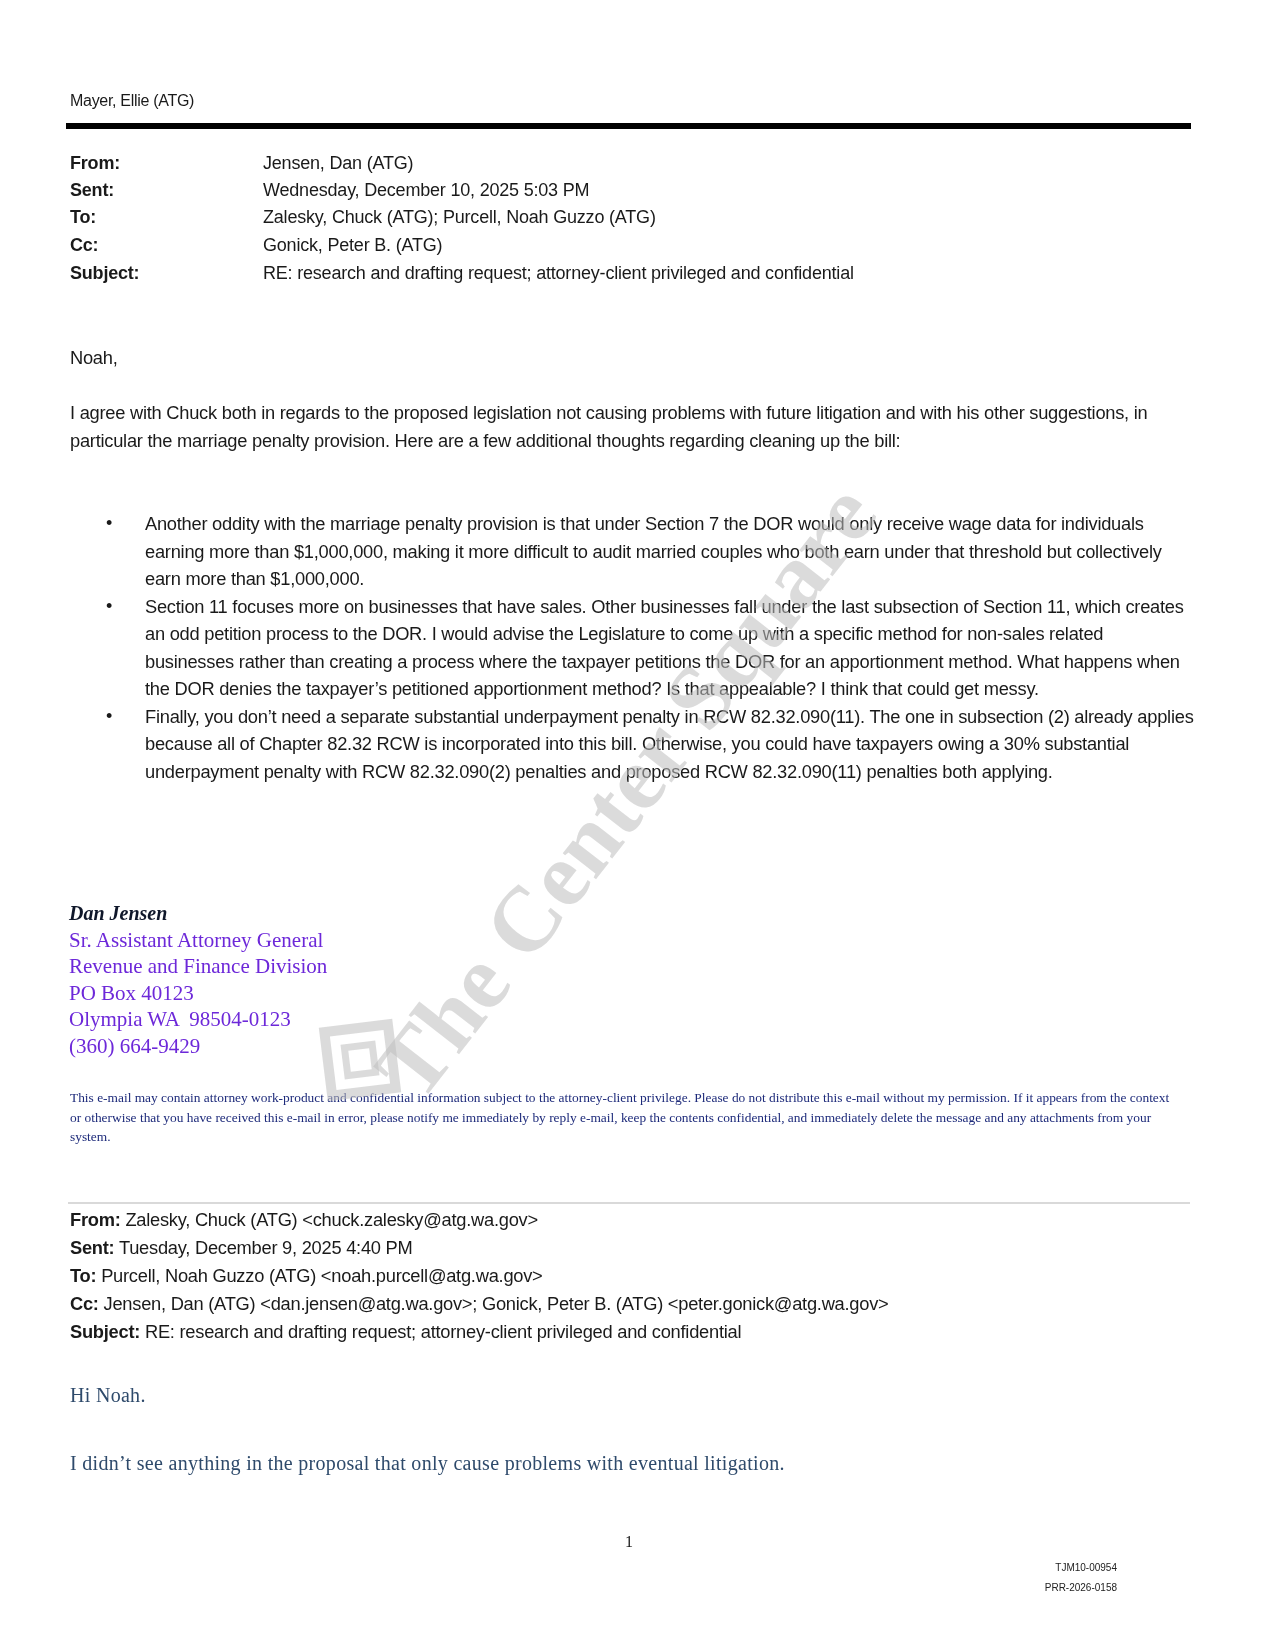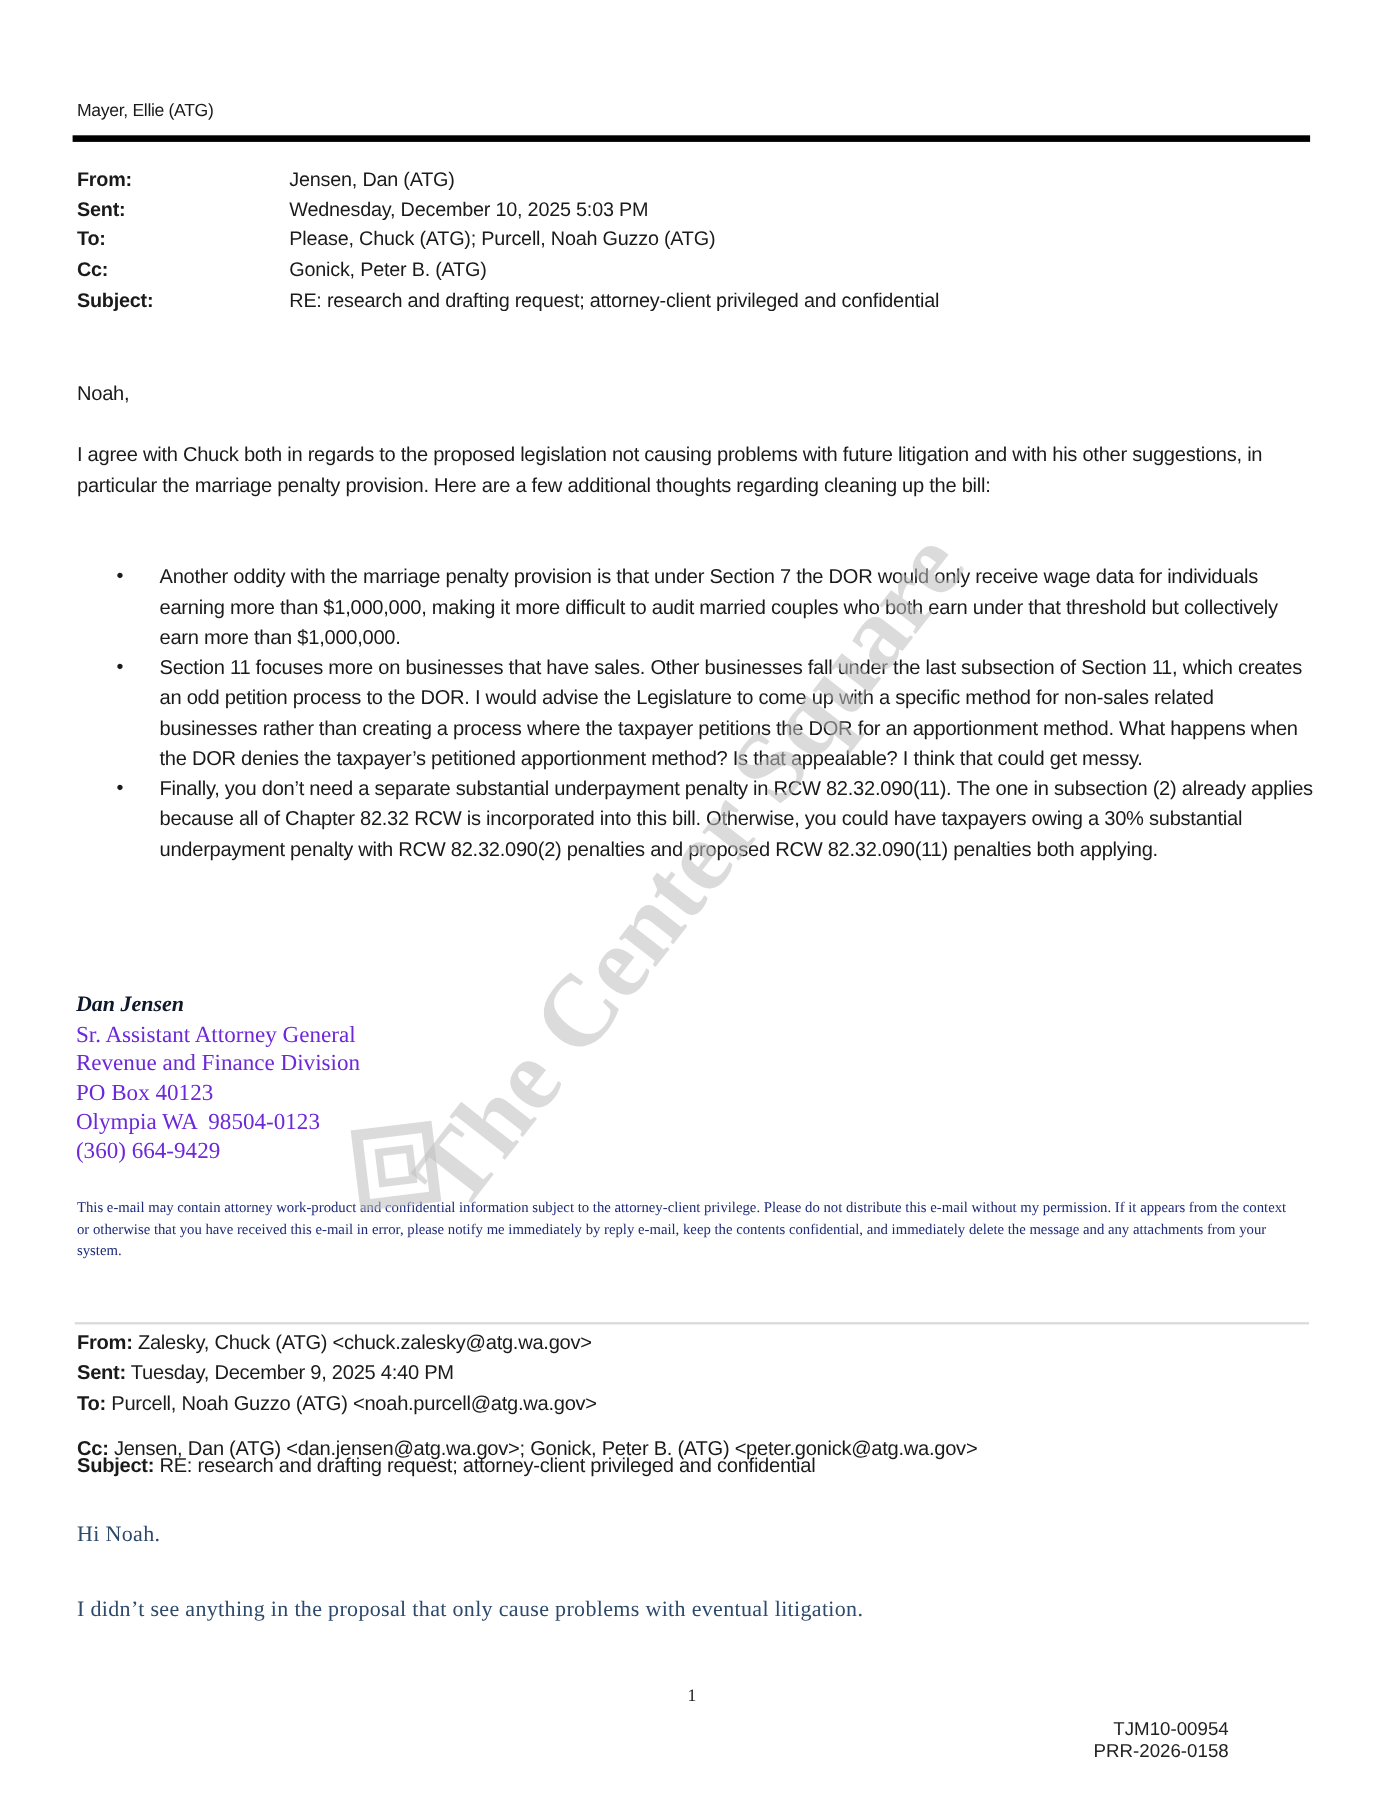--- a/index.html
+++ b/index.html
@@ -32,39 +32,39 @@
   .sep { left: 68px; top: 1202px; width: 1122px; height: 2px; background: #d9d9d9; }
 
   .hdr2 { position: absolute; left: 70px; font-size: 18.3px; letter-spacing: -0.25px; white-space: nowrap; }
   .hdr2 b { font-weight: bold; }
 
   .blue-serif { color: #2e4a6b; font-size: 20px; letter-spacing: 0.3px; line-height: 34px; }
   .hi { left: 70px; top: 1378px; }
   .body2 { left: 70px; top: 1446px; width: 1060px; }
 
   .page-num { left: 625px; top: 1533px; font-size: 16px; }
-  .footer-id { right: 148px; font-size: 17px; text-align: center; color: #222; }
+  .footer-id { right: 148px; font-size: 10px; text-align: center; color: #222; }
 
   .watermark { left: 300px; top: 480px; width: 700px; height: 640px; pointer-events: none; }
 </style>
 </head>
 <body>
 
 <div class="abs sans doc-title">Mayer, Ellie (ATG)</div>
 <div class="abs title-rule"></div>
 
 <div>
   <div class="hdr-row sans" style="top:153px;text-decoration:underline;">
     <span class="hdr-label">From:</span><span class="hdr-value">Jensen, Dan (ATG)</span>
   </div>
   <div class="hdr-row sans" style="top:180px;">
     <span class="hdr-label">Sent:</span><span class="hdr-value">Wednesday, December 10, 2025 5:03 PM</span>
   </div>
   <div class="hdr-row sans" style="top:207px;">
-    <span class="hdr-label">To:</span><span class="hdr-value">Please, Chuck (ATG); Purcell, Noah Guzzo (ATG)</span>
+    <span class="hdr-label">To:</span><span class="hdr-value">Zalesky, Chuck (ATG); Purcell, Noah Guzzo (ATG)</span>
   </div>
   <div class="hdr-row sans" style="top:235px;">
     <span class="hdr-label">Cc:</span><span class="hdr-value">Gonick, Peter B. (ATG)</span>
   </div>
   <div class="hdr-row sans" style="top:263px;">
     <span class="hdr-label">Subject:</span><span class="hdr-value">RE: research and drafting request; attorney-client privileged and confidential</span>
   </div>
 </div>
 
 <div class="abs sans body-text greeting">Noah,</div>
@@ -95,21 +95,21 @@
 </div>
 
 <div class="abs serif disclaimer">This e-mail may contain attorney work-product and confidential information subject to the attorney-client privilege.  Please do not distribute this e-mail without my permission. If it appears from the context or otherwise that you have received this e-mail in error, please notify me immediately by reply e-mail, keep the contents confidential, and immediately delete the message and any attachments from your system.</div>
 
 <div class="abs sep"></div>
 
 <div>
   <div class="hdr2 sans" style="top:1209px;"><b>From:</b><span style="white-space:pre;"> Zalesky, Chuck (ATG) &lt;chuck.zalesky@atg.wa.gov&gt;</span></div>
   <div class="hdr2 sans" style="top:1237px;"><b>Sent:</b><span style="white-space:pre;"> Tuesday, December 9, 2025 4:40 PM</span></div>
   <div class="hdr2 sans" style="top:1265px;"><b>To:</b><span style="white-space:pre;"> Purcell, Noah Guzzo (ATG) &lt;noah.purcell@atg.wa.gov&gt;</span></div>
-  <div class="hdr2 sans" style="top:1293px;margin-top:13px;"><b>Cc:</b><span style="white-space:pre;"> Jensen, Dan (ATG) &lt;dan.jensen@atg.wa.gov&gt;; Gonick, Peter B. (ATG) &lt;peter.gonick@atg.wa.gov&gt;</span></div>
+  <div class="hdr2 sans" style="top:1293px;"><b>Cc:</b><span style="white-space:pre;"> Jensen, Dan (ATG) &lt;dan.jensen@atg.wa.gov&gt;; Gonick, Peter B. (ATG) &lt;peter.gonick@atg.wa.gov&gt;</span></div>
   <div class="hdr2 sans" style="top:1321px;"><b>Subject:</b><span style="white-space:pre;"> RE: research and drafting request; attorney-client privileged and confidential</span></div>
 </div>
 
 <div class="abs serif blue-serif hi">Hi Noah.</div>
 <div class="abs serif blue-serif body2">I didn’t see anything in the proposal that only cause problems with eventual litigation.</div>
 
 <div class="abs serif page-num">1</div>
 <div class="abs sans footer-id" style="top:1562px;">TJM10-00954</div>
 <div class="abs sans footer-id" style="top:1582px;">PRR-2026-0158</div>
 

